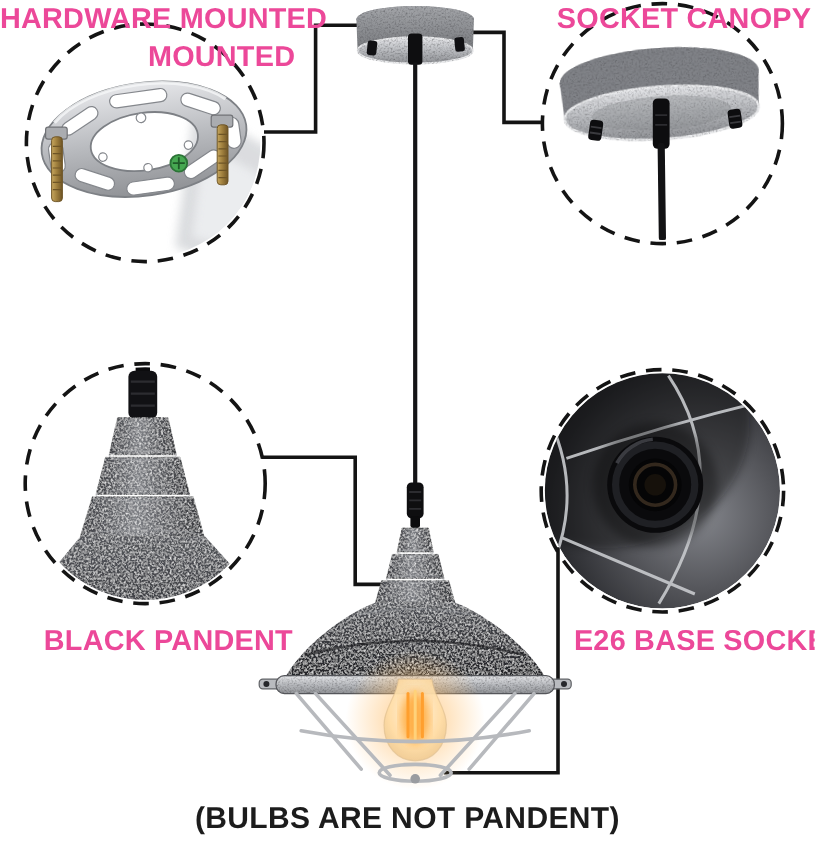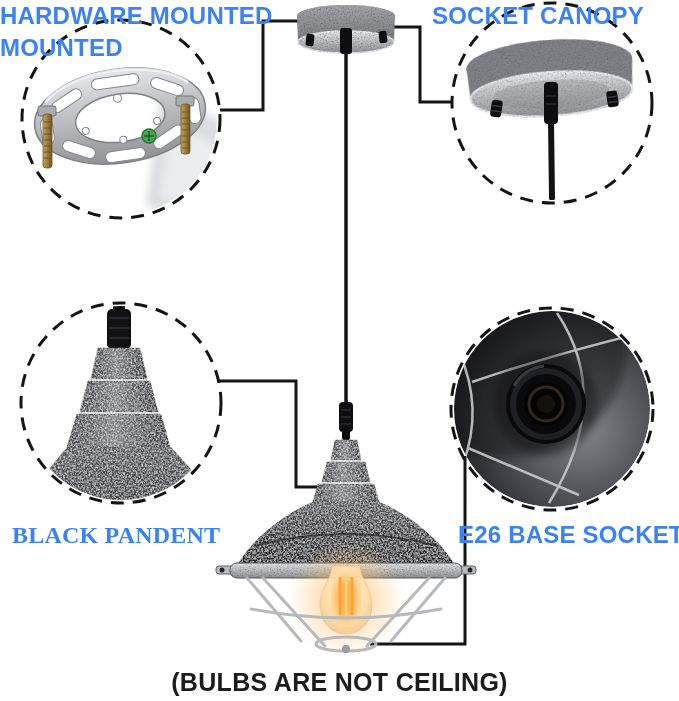--- a/index.html
+++ b/index.html
@@ -9,28 +9,28 @@
     background:#ffffff;
     overflow:hidden;
     font-family:"Liberation Sans",sans-serif;
   }
   .diagram-svg{position:absolute;left:0;top:0;}
   .label{
     position:absolute;
     font-weight:700;
     font-size:24px;
     line-height:32px;
-    color:#3b82f6;
-    text-align:left;
+    color:#ec4899;
+    text-align:right;
     letter-spacing:0.2px;
     white-space:nowrap;
   }
   .label-hw{left:0;top:227;width:246px;}
   .label-canopy{left:432px;top:231;width:244px;}
-  .label-holder{left:12px;top:519px;width:244px;font-family:Liberation Serif, serif;}
+  .label-holder{left:0;top:519px;width:244px;}
   .label-socket{left:458px;top:519px;width:246px;}
   .footnote{
     position:absolute;
     left:0;top:668px;width:679px;
     font-weight:700;font-size:25px;color:#1c1c1c;
     text-align:center;letter-spacing:0.3px;
   }
 </style>
 </head>
 <body>
@@ -303,14 +303,14 @@
   </div>
 
   <div class="label label-holder">
     <div>BLACK PANDENT</div>
   </div>
 
   <div class="label label-socket">
     <div>E26 BASE SOCKET</div>
   </div>
 
-  <div class="footnote">(BULBS ARE NOT CEILING)</div>
+  <div class="footnote">(BULBS ARE NOT PANDENT)</div>
 </div>
 
 </body></html>

